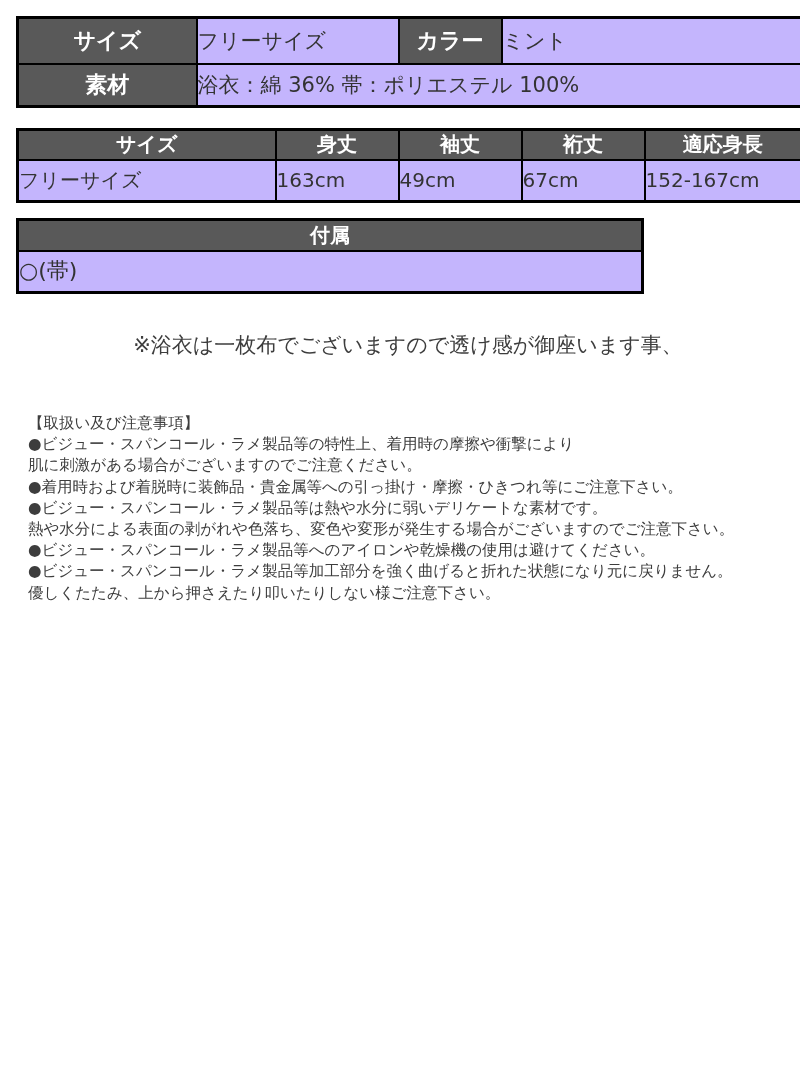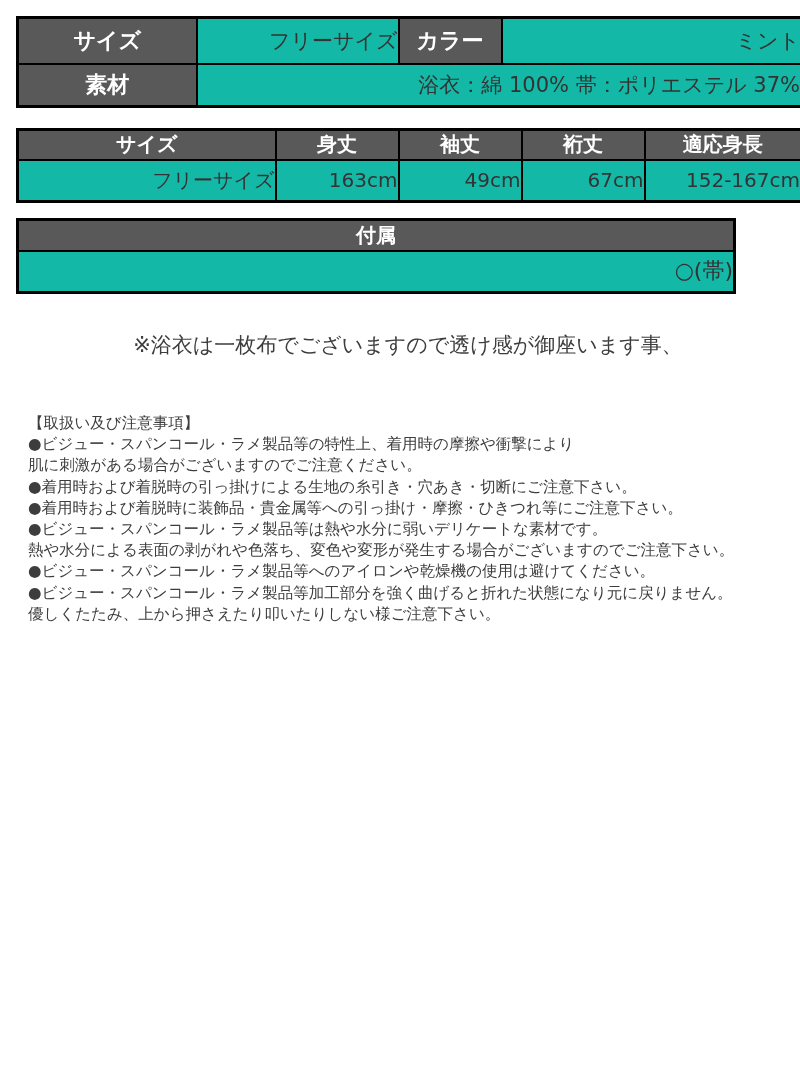--- a/index.html
+++ b/index.html
@@ -9,34 +9,34 @@
     font-family:"DejaVu Sans","Liberation Sans",sans-serif;
     position:relative;
   }
   .page { position:relative; width:800px; height:1067px; background:#ffffff; overflow:hidden; }
 
   table {
     border-collapse:collapse;
     table-layout:fixed;
     position:absolute;
     left:8px;
-    width:720px;
+    width:628px;
   }
   th, td { border:2px solid #000000; overflow:hidden; white-space:nowrap; }
   table { border:3px solid #000000; }
   th.hd {
     background:#595959;
     color:#ffffff;
     font-weight:bold;
     text-align:center;
   }
   td.val {
-    background:#14b8a6;
+    background:#c4b5fd;
     color:#333333;
-    text-align:right;
+    text-align:left;
     font-weight:normal;
   }
 
   #spec-table { top:8px; }
   #spec-table th, #spec-table td { font-size:22px; }
   #spec-table td.val { font-size:21px; }
   #spec-table tr.r1 { height:46px; }
   #spec-table tr.r2 { height:43px; }
 
   #size-table { top:120px; }
@@ -81,21 +81,21 @@
     </colgroup>
     <tbody>
         <tr class="r1">
       <th class="hd">サイズ</th>
       <td class="val">フリーサイズ</td>
       <th class="hd">カラー</th>
       <td class="val">ミント</td>
     </tr>
     <tr class="r2">
       <th class="hd">素材</th>
-      <td class="val" colspan="3">浴衣：綿 100% 帯：ポリエステル 37%</td>
+      <td class="val" colspan="3">浴衣：綿 36% 帯：ポリエステル 100%</td>
     </tr>
   </tbody>
     </table>
 
   <table id="size-table">
     <colgroup>
       <col style="width:258px">
         <col style="width:123px">
         <col style="width:123px">
         <col style="width:123px">
@@ -131,21 +131,20 @@
     </table>
 
   <div class="notice">
     <div>※浴衣は一枚布でございますので透け感が御座います事、</div>
   </div>
 
   <div class="handling">
     <div>【取扱い及び注意事項】</div>
     <div>●ビジュー・スパンコール・ラメ製品等の特性上、着用時の摩擦や衝撃により</div>
     <div>肌に刺激がある場合がございますのでご注意ください。</div>
-    <div>●着用時および着脱時の引っ掛けによる生地の糸引き・穴あき・切断にご注意下さい。</div>
     <div>●着用時および着脱時に装飾品・貴金属等への引っ掛け・摩擦・ひきつれ等にご注意下さい。</div>
     <div>●ビジュー・スパンコール・ラメ製品等は熱や水分に弱いデリケートな素材です。</div>
     <div>熱や水分による表面の剥がれや色落ち、変色や変形が発生する場合がございますのでご注意下さい。</div>
     <div>●ビジュー・スパンコール・ラメ製品等へのアイロンや乾燥機の使用は避けてください。</div>
     <div>●ビジュー・スパンコール・ラメ製品等加工部分を強く曲げると折れた状態になり元に戻りません。</div>
     <div>優しくたたみ、上から押さえたり叩いたりしない様ご注意下さい。</div>
   </div>
 
 </div>
 

